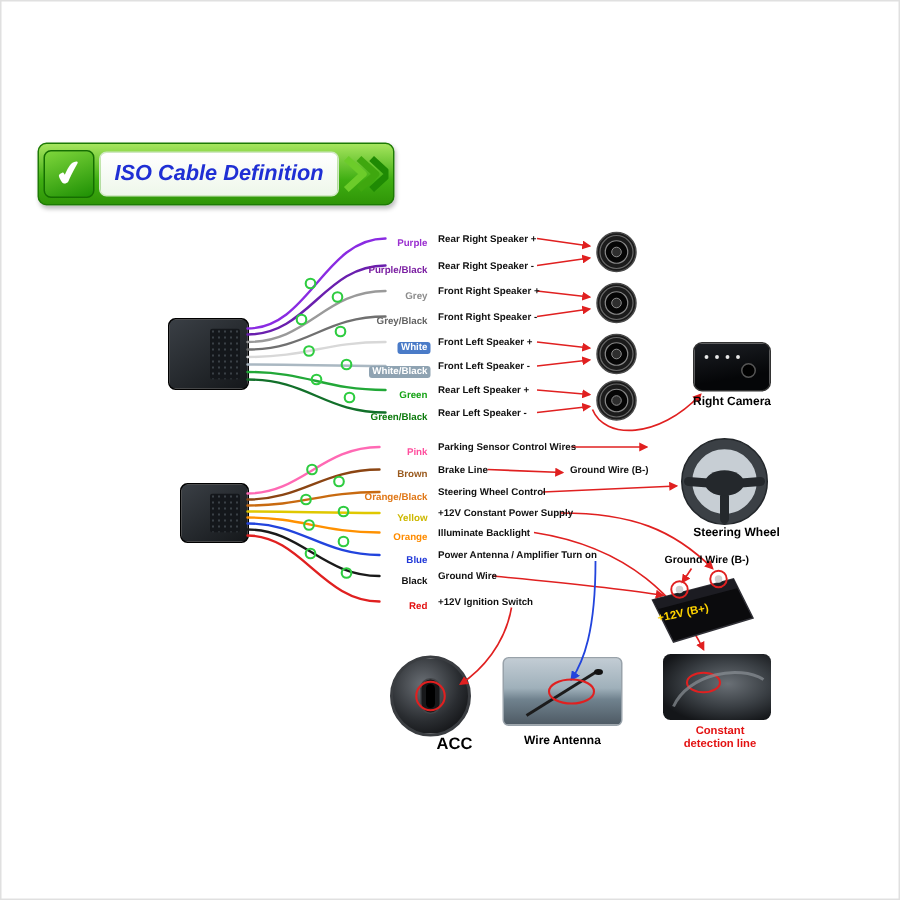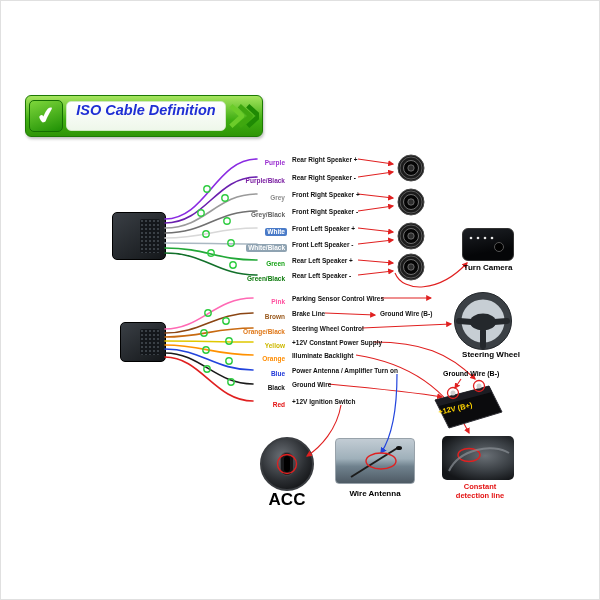--- a/index.html
+++ b/index.html
@@ -7,21 +7,21 @@
   #canvas *{box-sizing:border-box;}
   .layer-svg{position:absolute;left:0;top:0;z-index:3;pointer-events:none;}
   
   .banner{position:absolute;left:24px;top:94px;width:238px;height:42px;z-index:4;display:flex;align-items:center;gap:3px;padding:3px;
           background:linear-gradient(180deg,#a6e55e,#3fae12 60%,#2f9507);border:1px solid #1d7a04;border-radius:6px;
           box-shadow:1px 2px 3px rgba(0,0,0,.25);}
   .banner-check{width:34px;height:32px;border-radius:5px;background:linear-gradient(160deg,#7ed63b,#1e9004);border:1px solid #156e02;
           color:#fff;display:flex;align-items:center;justify-content:center;font-size:22px;font-weight:700;}
   .banner-check span{display:block;transform:rotate(-12deg);}
   .banner-pill{flex:1;height:30px;background:linear-gradient(180deg,#ffffff,#eef7ea);border:1px solid #cfe8c2;border-radius:5px;
-          display:flex;align-items:flex-start;justify-content:center;}
+          display:flex;align-items:center;justify-content:center;}
   .banner-title{font-size:14.5px;font-weight:700;font-style:italic;white-space:nowrap;}
   .banner-chevrons{width:30px;height:32px;flex:0 0 auto;}
   
   .wrow{position:absolute;left:0;width:600px;height:10px;z-index:4;}
   .wlabelwrap{position:absolute;left:228px;width:58px;text-align:right;line-height:9px;}
   .wlabel{display:inline-block;font-size:6.5px;font-weight:700;border-radius:2px;padding:0 2px;line-height:8px;white-space:nowrap;}
   .wdesc{position:absolute;left:291px;font-size:6.5px;font-weight:700;color:#111;white-space:nowrap;line-height:9px;}
   .floating-label{position:absolute;font-size:6.5px;font-weight:700;color:#111;white-space:nowrap;z-index:4;}
   
   .connector{position:absolute;background:linear-gradient(145deg,#3a3f45,#14171a);border:1px solid #000;border-radius:5px;z-index:2;}
@@ -37,21 +37,21 @@
   .acc-key{position:absolute;left:50%;top:50%;width:6px;height:16px;margin:-8px 0 0 -3px;background:#000;border-radius:3px;
           box-shadow:0 0 0 3px #17181a,0 0 0 4px #43464a;}
   #auto-antenna{left:334px;top:437px;width:80px;height:46px;border:1px solid #98a2aa;
           background:linear-gradient(180deg,#c2ccd4 0%,#9fb0ba 45%,#70828e 62%,#4e5a64 100%);}
   #headlight{left:441px;top:435px;width:72px;height:44px;border-radius:5px;
           background:radial-gradient(ellipse at 60% 45%,#6a7076 0%,#3a3f44 45%,#141619 80%);}
   
   .devlabel{position:absolute;z-index:4;font-weight:700;font-size:8px;color:#000;text-align:center;}
   #lbl-rear-camera{left:448px;top:262px;width:78px;}
   #lbl-steering{left:448px;top:349px;width:84px;}
-  #lbl-acc{left:262px;top:489px;width:48px;font-size:17px;}
+  #lbl-acc{left:278px;top:489px;width:48px;font-size:11px;}
   #lbl-antenna{left:334px;top:488px;width:80px;}
   #lbl-headlight{left:446px;top:481px;width:66px;font-size:7.5px;line-height:1.2;}
   #lbl-batt-ground{left:442px;top:369px;width:72px;font-size:7px;text-align:left;}
   #lbl-batt-plus{left:437px;top:403px;font-size:7.5px;font-weight:700;transform:rotate(-12deg);z-index:4;position:absolute;}
 </style>
 </head>
 <body>
 
 <div id="canvas">
 
@@ -284,19 +284,19 @@
   </div>
   <div class="wrow" style="top:396px">
     <span class="wlabelwrap"><span class="wlabel" style="color: rgb(227, 18, 18);">Red</span></span>
     <span class="wdesc">+12V Ignition Switch</span>
   </div>
 
   <div class="floating-label" style="left:379px;top:309px">Ground Wire (B-)</div>
   <div class="devlabel" id="lbl-batt-ground">Ground Wire (B-)</div>
   <div id="lbl-batt-plus" style="color: rgb(255, 212, 0);">+12V (B+)</div>
 
-  <div class="devlabel" id="lbl-rear-camera">Turn Camera</div>
+  <div class="devlabel" id="lbl-rear-camera">Right Camera</div>
   <div class="devlabel" id="lbl-steering">Steering Wheel</div>
   <div class="devlabel" id="lbl-acc">ACC</div>
   <div class="devlabel" id="lbl-antenna">Wire Antenna</div>
   <div class="devlabel" id="lbl-headlight" style="color: rgb(227, 18, 18);">Constant detection line</div>
 
 </div>
 
 </body></html>

